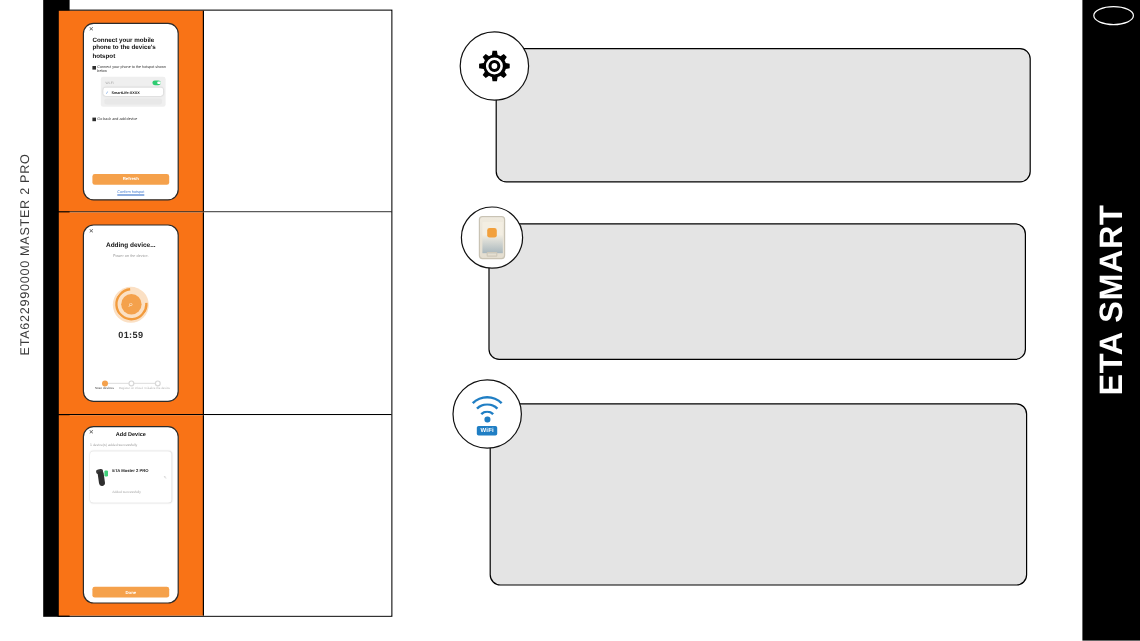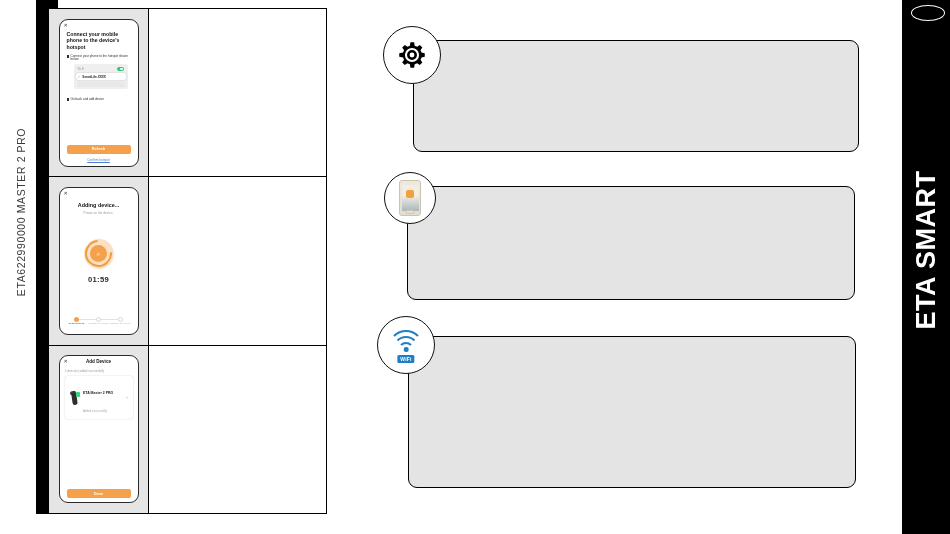--- a/index.html
+++ b/index.html
@@ -13,21 +13,21 @@
   .left-code{position:absolute;left:-104px;top:200px;width:250px;height:24px;
              transform:rotate(-90deg);transform-origin:center center;
              display:flex;align-items:center;justify-content:center;
              font-size:10.5px;letter-spacing:.6px;color:#3a3a3a;white-space:nowrap;}
 
   
   .tbl{position:absolute;left:48px;top:8px;width:279px;height:506px;
        border:1.4px solid #000;box-sizing:border-box;display:flex;flex-direction:column;}
   .trow{flex:1;display:flex;border-bottom:1.4px solid #000;box-sizing:border-box;}
   .trow:last-child{border-bottom:none;}
-  .cell-img{width:100px;background:#e5e5e5;border-right:1.4px solid #000;
+  .cell-img{width:121px;background:#f97316;border-right:1.4px solid #000;
             box-sizing:border-box;display:flex;align-items:center;justify-content:center;}
   .cell-txt{flex:1;background:#fff;}
 
   
   .phone{width:80px;height:148px;background:#fff;border:1.1px solid #2b2b2b;
          border-radius:9px;box-sizing:border-box;position:relative;overflow:hidden;
          display:flex;flex-direction:column;}
   .ph-close{position:absolute;left:4px;top:3px;font-size:5px;color:#444;line-height:1;}
   .ph-title{position:absolute;left:0;right:0;top:3px;text-align:center;
             font-size:4.6px;font-weight:bold;color:#111;}

